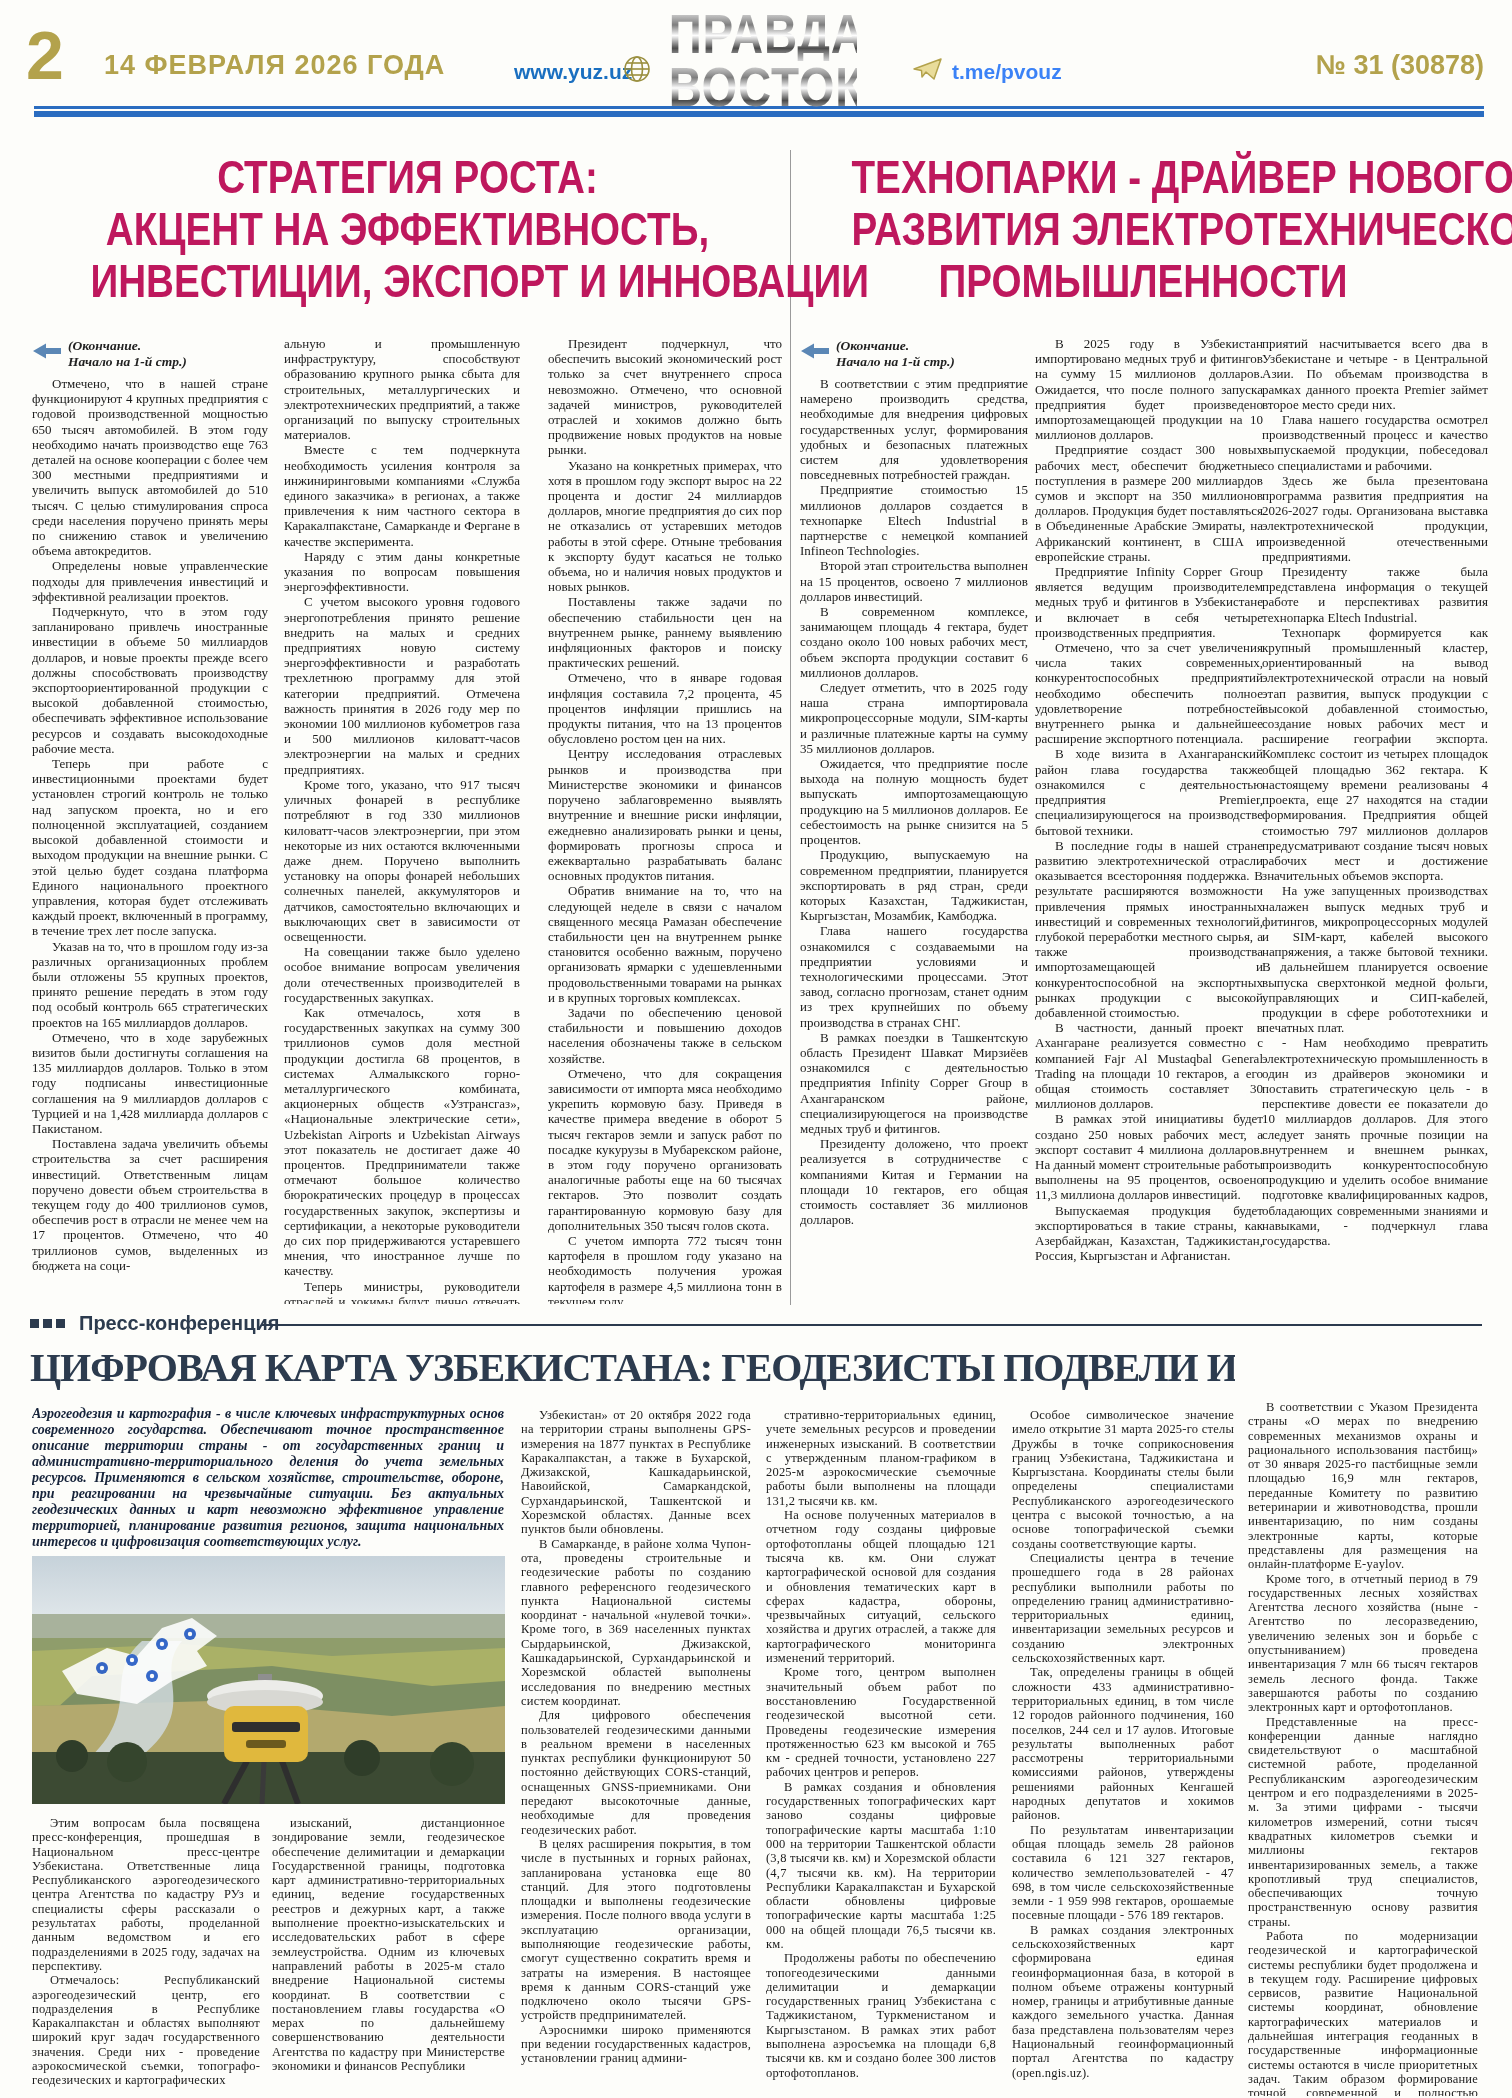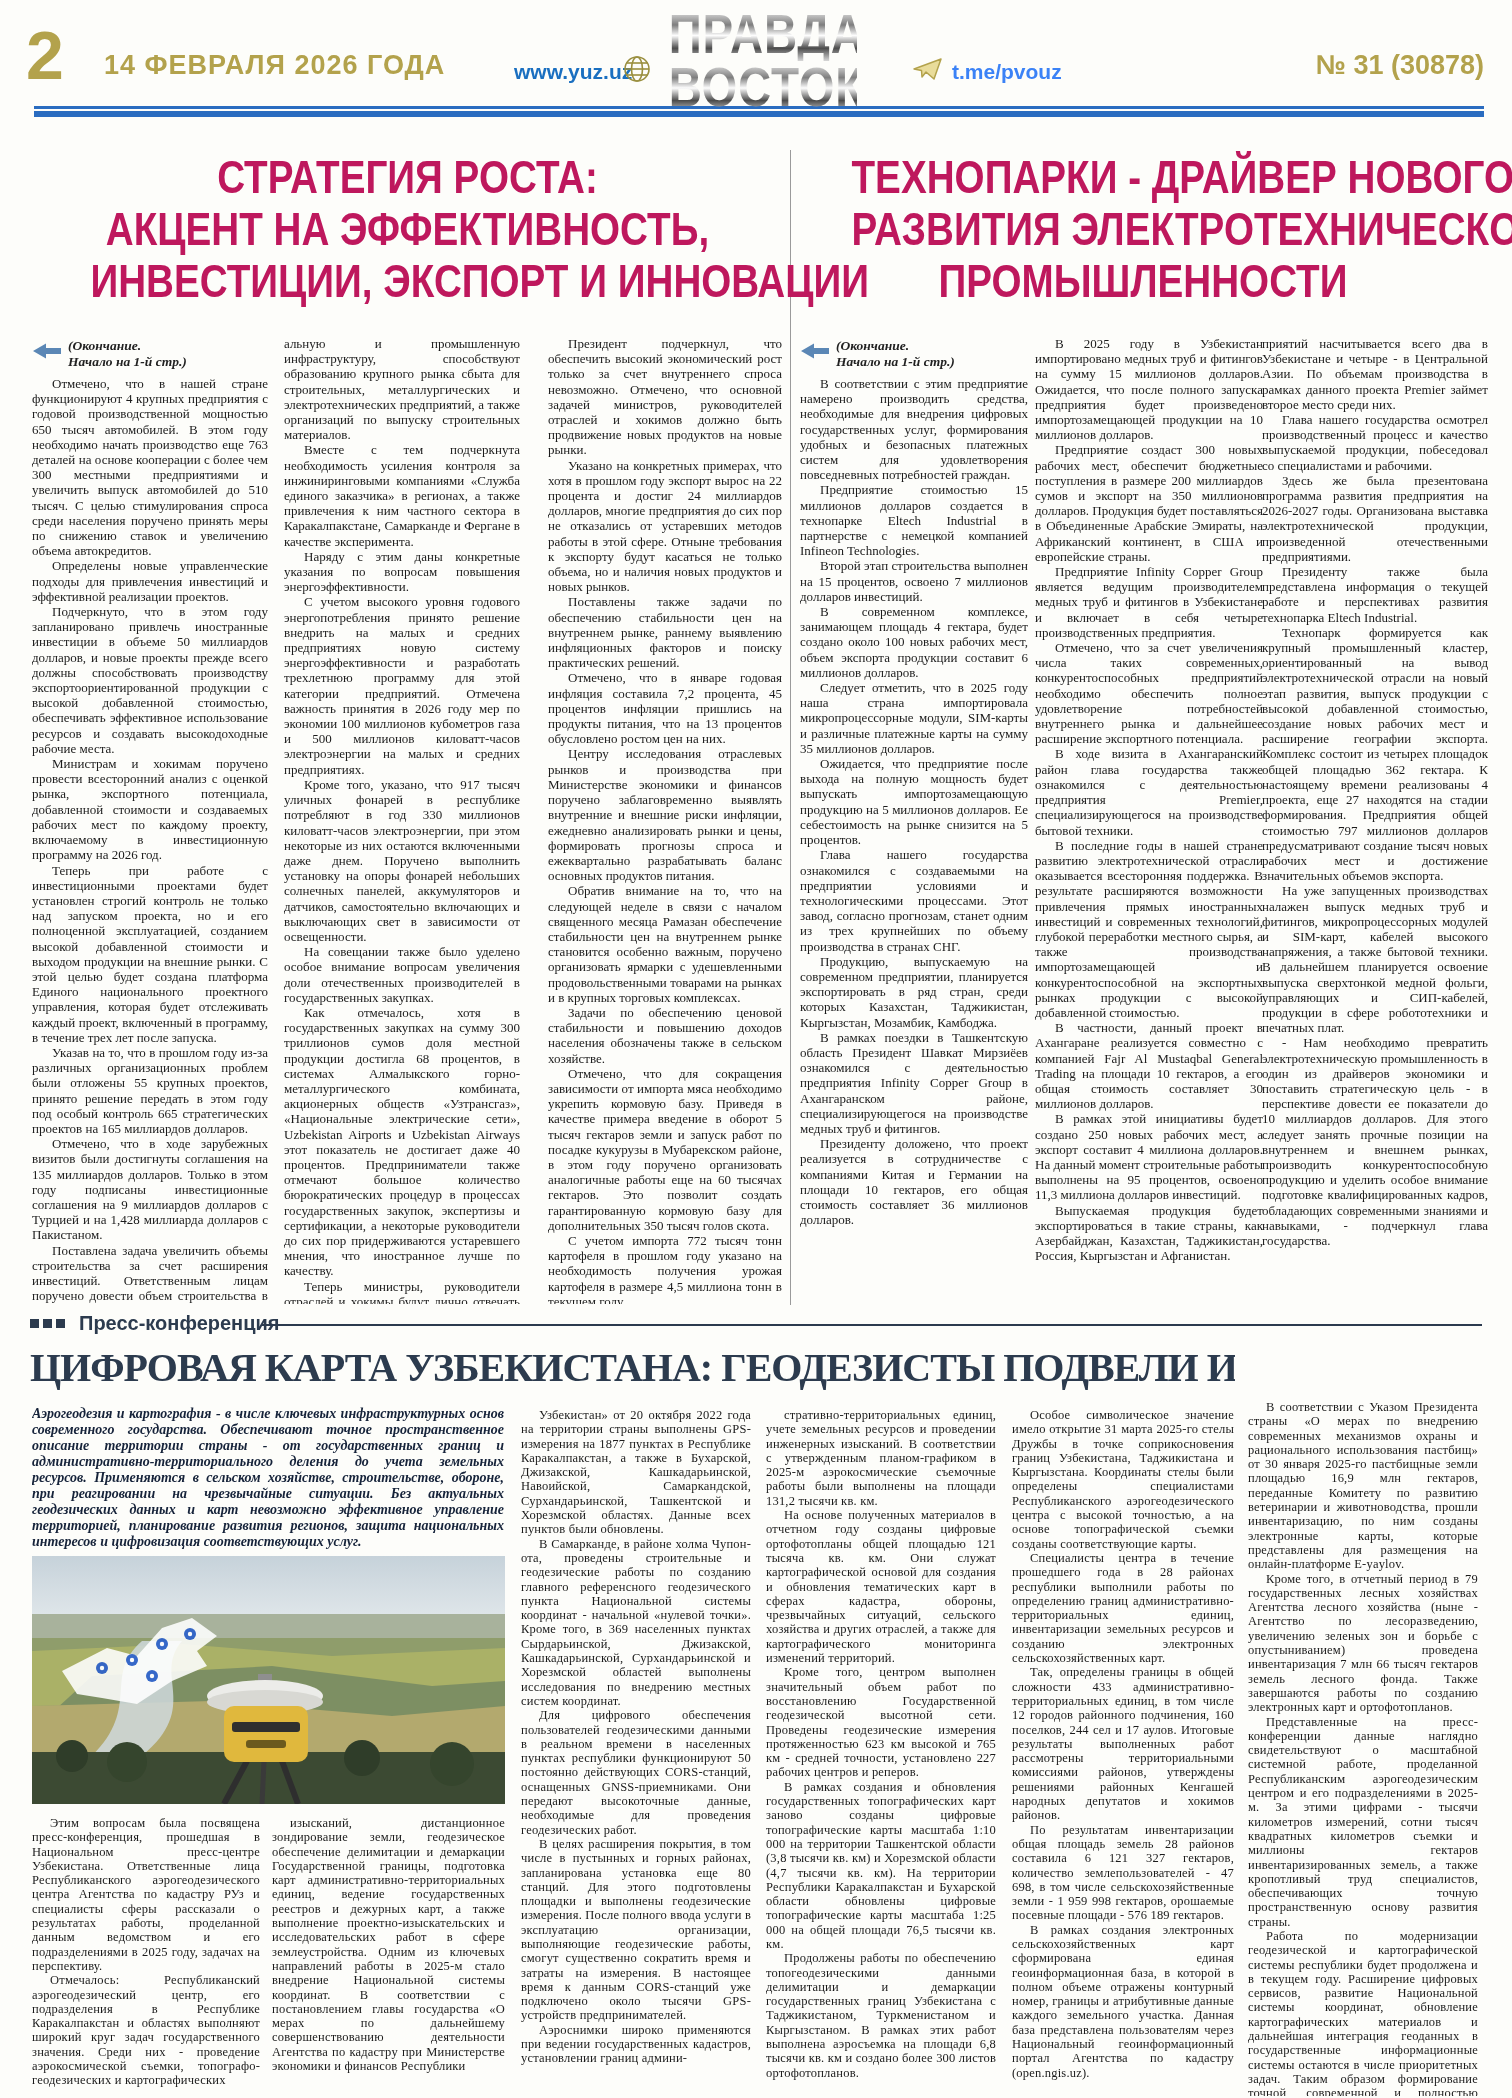--- a/index.html
+++ b/index.html
@@ -101,21 +101,20 @@
             <path d="M1 9 L14 1.5 V6 H29 V12 H14 V16.5 Z" fill="#5b87b5"></path>
           </svg>
       </span>
       <span>(Окончание.</span><br>
       <span>Начало на 1-й стр.)</span>
     </div>
     <div>
         <p class="para">Отмечено, что в нашей стране функционируют 4 крупных предприятия с годовой производственной мощностью 650 тысяч автомобилей. В этом году необходимо начать производство еще 763 деталей на основе кооперации с более чем 300 местными предприятиями и увеличить выпуск автомобилей до 510 тысяч. С целью стимулирования спроса среди населения поручено принять меры по снижению ставок и увеличению объема автокредитов.</p>
         <p class="para">Определены новые управленческие подходы для привлечения инвестиций и эффективной реализации проектов.</p>
         <p class="para">Подчеркнуто, что в этом году запланировано привлечь иностранные инвестиции в объеме 50 миллиардов долларов, и новые проекты прежде всего должны способствовать производству экспортоориентированной продукции с высокой добавленной стоимостью, обеспечивать эффективное использование ресурсов и создавать высокодоходные рабочие места.</p>
-        <p class="para">Министрам и хокимам поручено провести всесторонний анализ с оценкой рынка, экспортного потенциала, добавленной стоимости и создаваемых рабочих мест по каждому проекту, включаемому в инвестиционную программу на 2026 год.</p>
         <p class="para">Теперь при работе с инвестиционными проектами будет установлен строгий контроль не только над запуском проекта, но и его полноценной эксплуатацией, созданием высокой добавленной стоимости и выходом продукции на внешние рынки. С этой целью будет создана платформа Единого национального проектного управления, которая будет отслеживать каждый проект, включенный в программу, в течение трех лет после запуска.</p>
         <p class="para">Указав на то, что в прошлом году из-за различных организационных проблем были отложены 55 крупных проектов, принято решение передать в этом году под особый контроль 665 стратегических проектов на 165 миллиардов долларов.</p>
         <p class="para">Отмечено, что в ходе зарубежных визитов были достигнуты соглашения на 135 миллиардов долларов. Только в этом году подписаны инвестиционные соглашения на 9 миллиардов долларов с Турцией и на 1,428 миллиарда долларов с Пакистаном.</p>
         <p class="para">Поставлена задача увеличить объемы строительства за счет расширения инвестиций. Ответственным лицам поручено довести объем строительства в текущем году до 400 триллионов сумов, обеспечив рост в отрасли не менее чем на 17 процентов. Отмечено, что 40 триллионов сумов, выделенных из бюджета на соци-</p>
       </div>
   </div>
   <div class="col" style="left:284px;width:236px;">
     <div>
         <p class="para cont">альную и промышленную инфраструктуру, способствуют образованию крупного рынка сбыта для строительных, металлургических и электротехнических предприятий, а также организаций по выпуску строительных материалов.</p>
         <p class="para">Вместе с тем подчеркнута необходимость усиления контроля за инжиниринговыми компаниями «Служба единого заказчика» в регионах, а также привлечения к ним частного сектора в Каракалпакстане, Самарканде и Фергане в качестве эксперимента.</p>
@@ -152,22 +151,22 @@
       <span>(Окончание.</span><br>
       <span>Начало на 1-й стр.)</span>
     </div>
     <div>
         <p class="para">В соответствии с этим предприятие намерено производить средства, необходимые для внедрения цифровых государственных услуг, формирования удобных и безопасных платежных систем для удовлетворения повседневных потребностей граждан.</p>
         <p class="para">Предприятие стоимостью 15 миллионов долларов создается в технопарке Eltech Industrial в партнерстве с немецкой компанией Infineon Technologies.</p>
         <p class="para">Второй этап строительства выполнен на 15 процентов, освоено 7 миллионов долларов инвестиций.</p>
         <p class="para">В современном комплексе, занимающем площадь 4 гектара, будет создано около 100 новых рабочих мест, объем экспорта продукции составит 6 миллионов долларов.</p>
         <p class="para">Следует отметить, что в 2025 году наша страна импортировала микропроцессорные модули, SIM-карты и различные платежные карты на сумму 35 миллионов долларов.</p>
         <p class="para">Ожидается, что предприятие после выхода на полную мощность будет выпускать импортозамещающую продукцию на 5 миллионов долларов. Ее себестоимость на рынке снизится на 5 процентов.</p>
+        <p class="para">Продукцию, выпускаемую на современном предприятии, планируется экспортировать в ряд стран, среди которых Казахстан, Таджикистан, Кыргызстан, Мозамбик, Камбоджа.</p>
         <p class="para">Глава нашего государства ознакомился с создаваемыми на предприятии условиями и технологическими процессами. Этот завод, согласно прогнозам, станет одним из трех крупнейших по объему производства в странах СНГ.</p>
-        <p class="para">Продукцию, выпускаемую на современном предприятии, планируется экспортировать в ряд стран, среди которых Казахстан, Таджикистан, Кыргызстан, Мозамбик, Камбоджа.</p>
         <p class="para">В рамках поездки в Ташкентскую область Президент Шавкат Мирзиёев ознакомился с деятельностью предприятия Infinity Copper Group в Ахангаранском районе, специализирующегося на производстве медных труб и фитингов.</p>
         <p class="para">Президенту доложено, что проект реализуется в сотрудничестве с компаниями Китая и Германии на площади 10 гектаров, его общая стоимость составляет 36 миллионов долларов.</p>
       </div>
   </div>
   <div class="col" style="left:1035px;width:228px;">
     <div>
         <p class="para">В 2025 году в Узбекистан импортировано медных труб и фитингов на сумму 15 миллионов долларов. Ожидается, что после полного запуска предприятия будет произведено импортозамещающей продукции на 10 миллионов долларов.</p>
         <p class="para">Предприятие создаст 300 новых рабочих мест, обеспечит бюджетные поступления в размере 200 миллиардов сумов и экспорт на 350 миллионов долларов. Продукция будет поставляться в Объединенные Арабские Эмираты, на Африканский континент, в США и европейские страны.</p>
         <p class="para">Предприятие Infinity Copper Group является ведущим производителем медных труб и фитингов в Узбекистане и включает в себя четыре производственных предприятия.</p>
         <p class="para">Отмечено, что за счет увеличения числа таких современных, конкурентоспособных предприятий необходимо обеспечить полное удовлетворение потребностей внутреннего рынка и дальнейшее расширение экспортного потенциала.</p>

